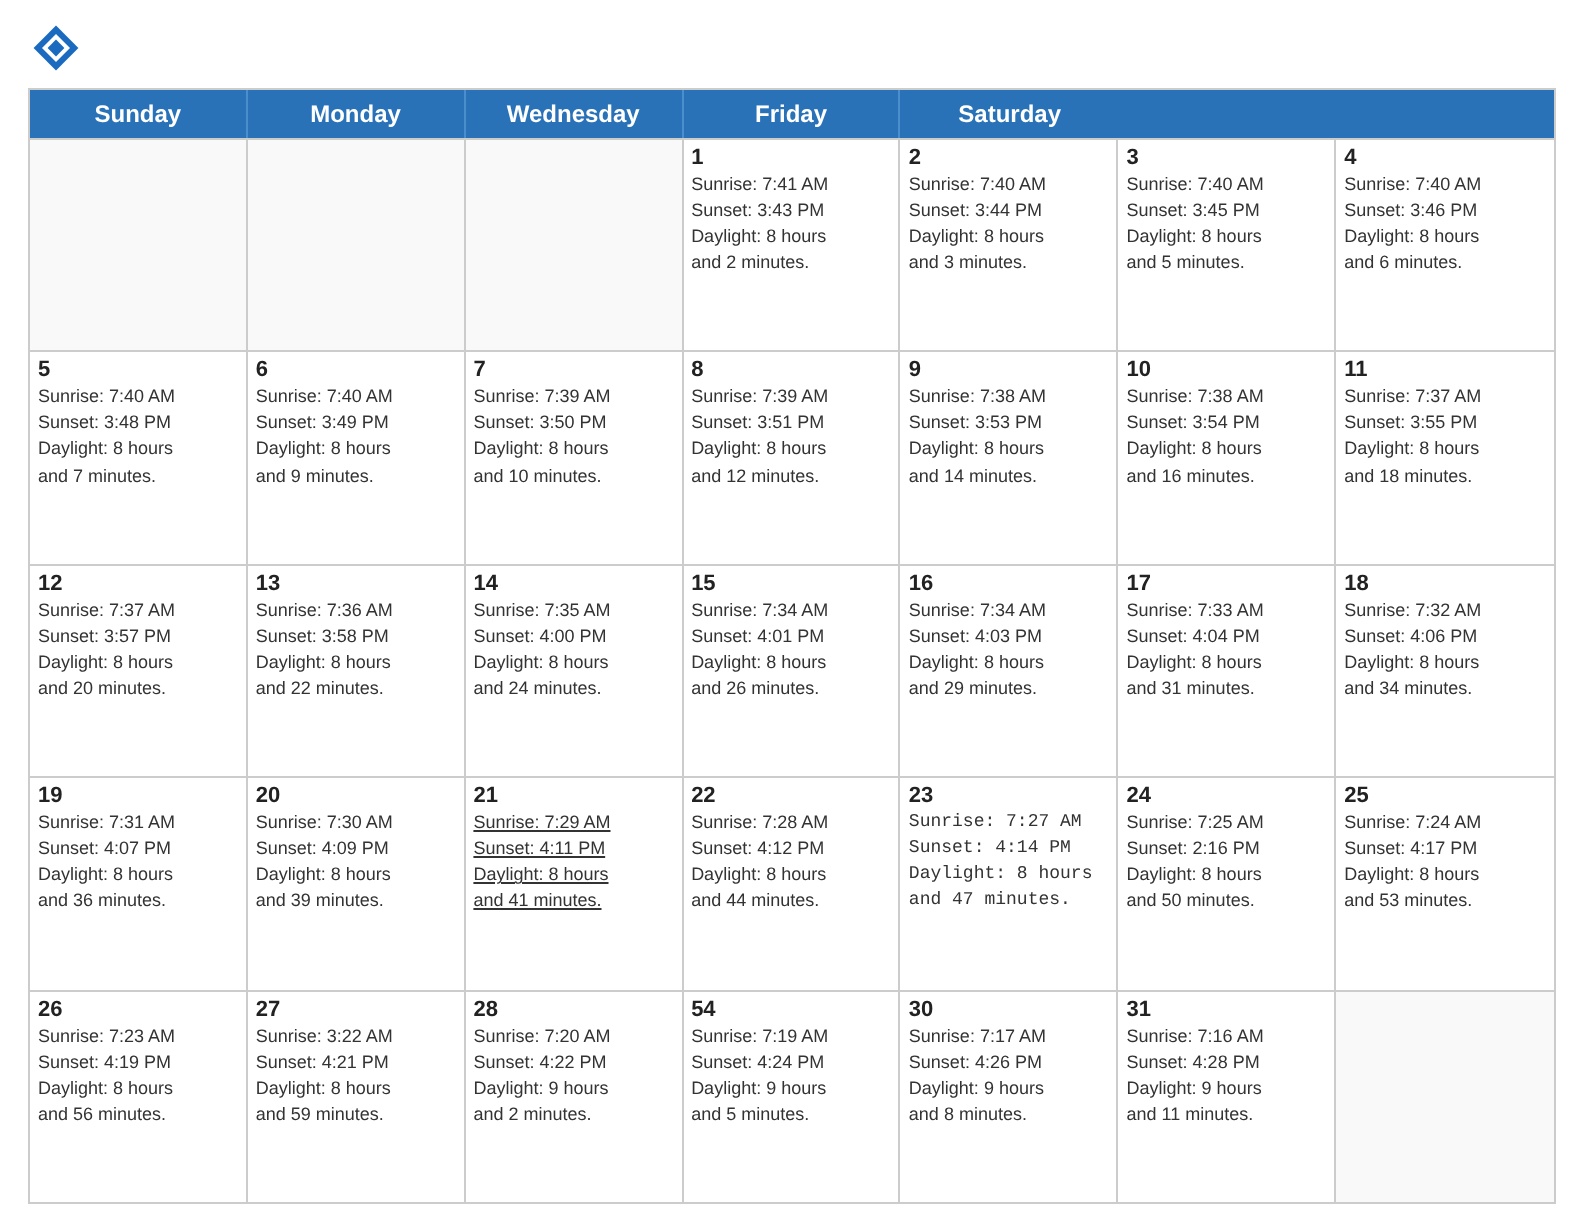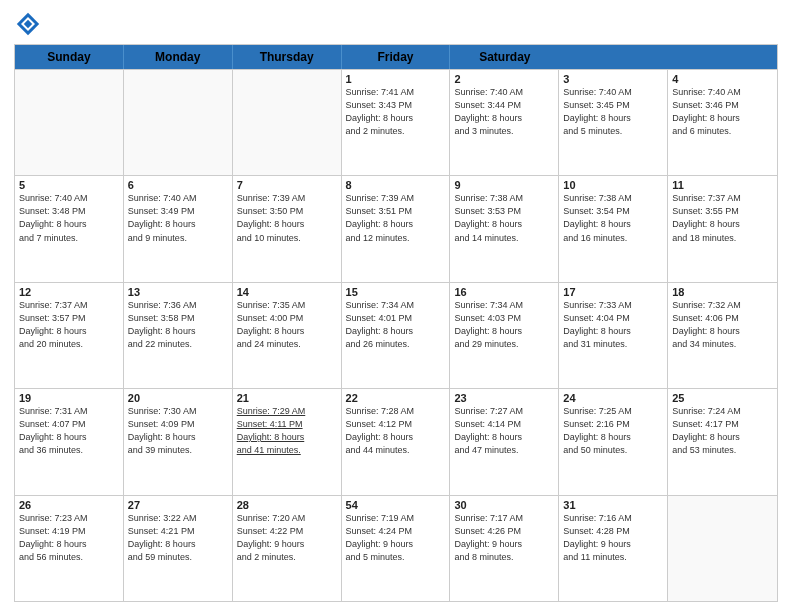--- a/index.html
+++ b/index.html
@@ -50,21 +50,21 @@
       display: flex;
       flex-direction: column;
       border: 1px solid #ccc;
     }
     .cal-header {
       display: grid;
       grid-template-columns: repeat(7, 1fr);
       background: #2a72b8;
     }
     .cal-header-cell {
-      color: #000000;
+      color: #ffffff;
       font-size: 12px;
       font-weight: bold;
       text-align: center;
       padding: 5px 2px;
       border-right: 1px solid #4a8fcc;
     }
     .cal-header-cell:last-child { border-right: none; }
     .cal-body {
       flex: 1;
       display: grid;
@@ -117,21 +117,21 @@
     <div class="title-block">
       <div class="month-title"></div>
       <div class="subtitle"></div>
     </div>
   </div>
 
   <div class="calendar">
     <div class="cal-header">
     <div class="cal-header-cell">Sunday</div>
         <div class="cal-header-cell">Monday</div>
-        <div class="cal-header-cell">Thursday</div>
+        <div class="cal-header-cell">Wednesday</div>
         <div class="cal-header-cell">Friday</div>
         <div class="cal-header-cell">Saturday</div>
       </div>
     <div class="cal-body">
     <div class="cal-row">
           <div class="cal-cell empty"></div>
           <div class="cal-cell empty"></div>
           <div class="cal-cell empty"></div>
           <div class="cal-cell">
             <div class="day-num">1</div>
@@ -288,21 +288,21 @@
           </div>
           <div class="cal-cell">
             <div class="day-num">22</div>
             <div class="day-info" style="white-space: pre-line;">Sunrise: 7:28 AM
 Sunset: 4:12 PM
 Daylight: 8 hours
 and 44 minutes.</div>
           </div>
           <div class="cal-cell">
             <div class="day-num">23</div>
-            <div class="day-info" style="white-space: pre-line;">Sunrise: 7:27 AM
+            <div class="day-info" style="white-space: pre-line; font-family: Liberation Mono, monospace;">Sunrise: 7:27 AM
 Sunset: 4:14 PM
 Daylight: 8 hours
 and 47 minutes.</div>
           </div>
           <div class="cal-cell">
             <div class="day-num">24</div>
             <div class="day-info" style="white-space: pre-line;">Sunrise: 7:25 AM
 Sunset: 2:16 PM
 Daylight: 8 hours
 and 50 minutes.</div>

